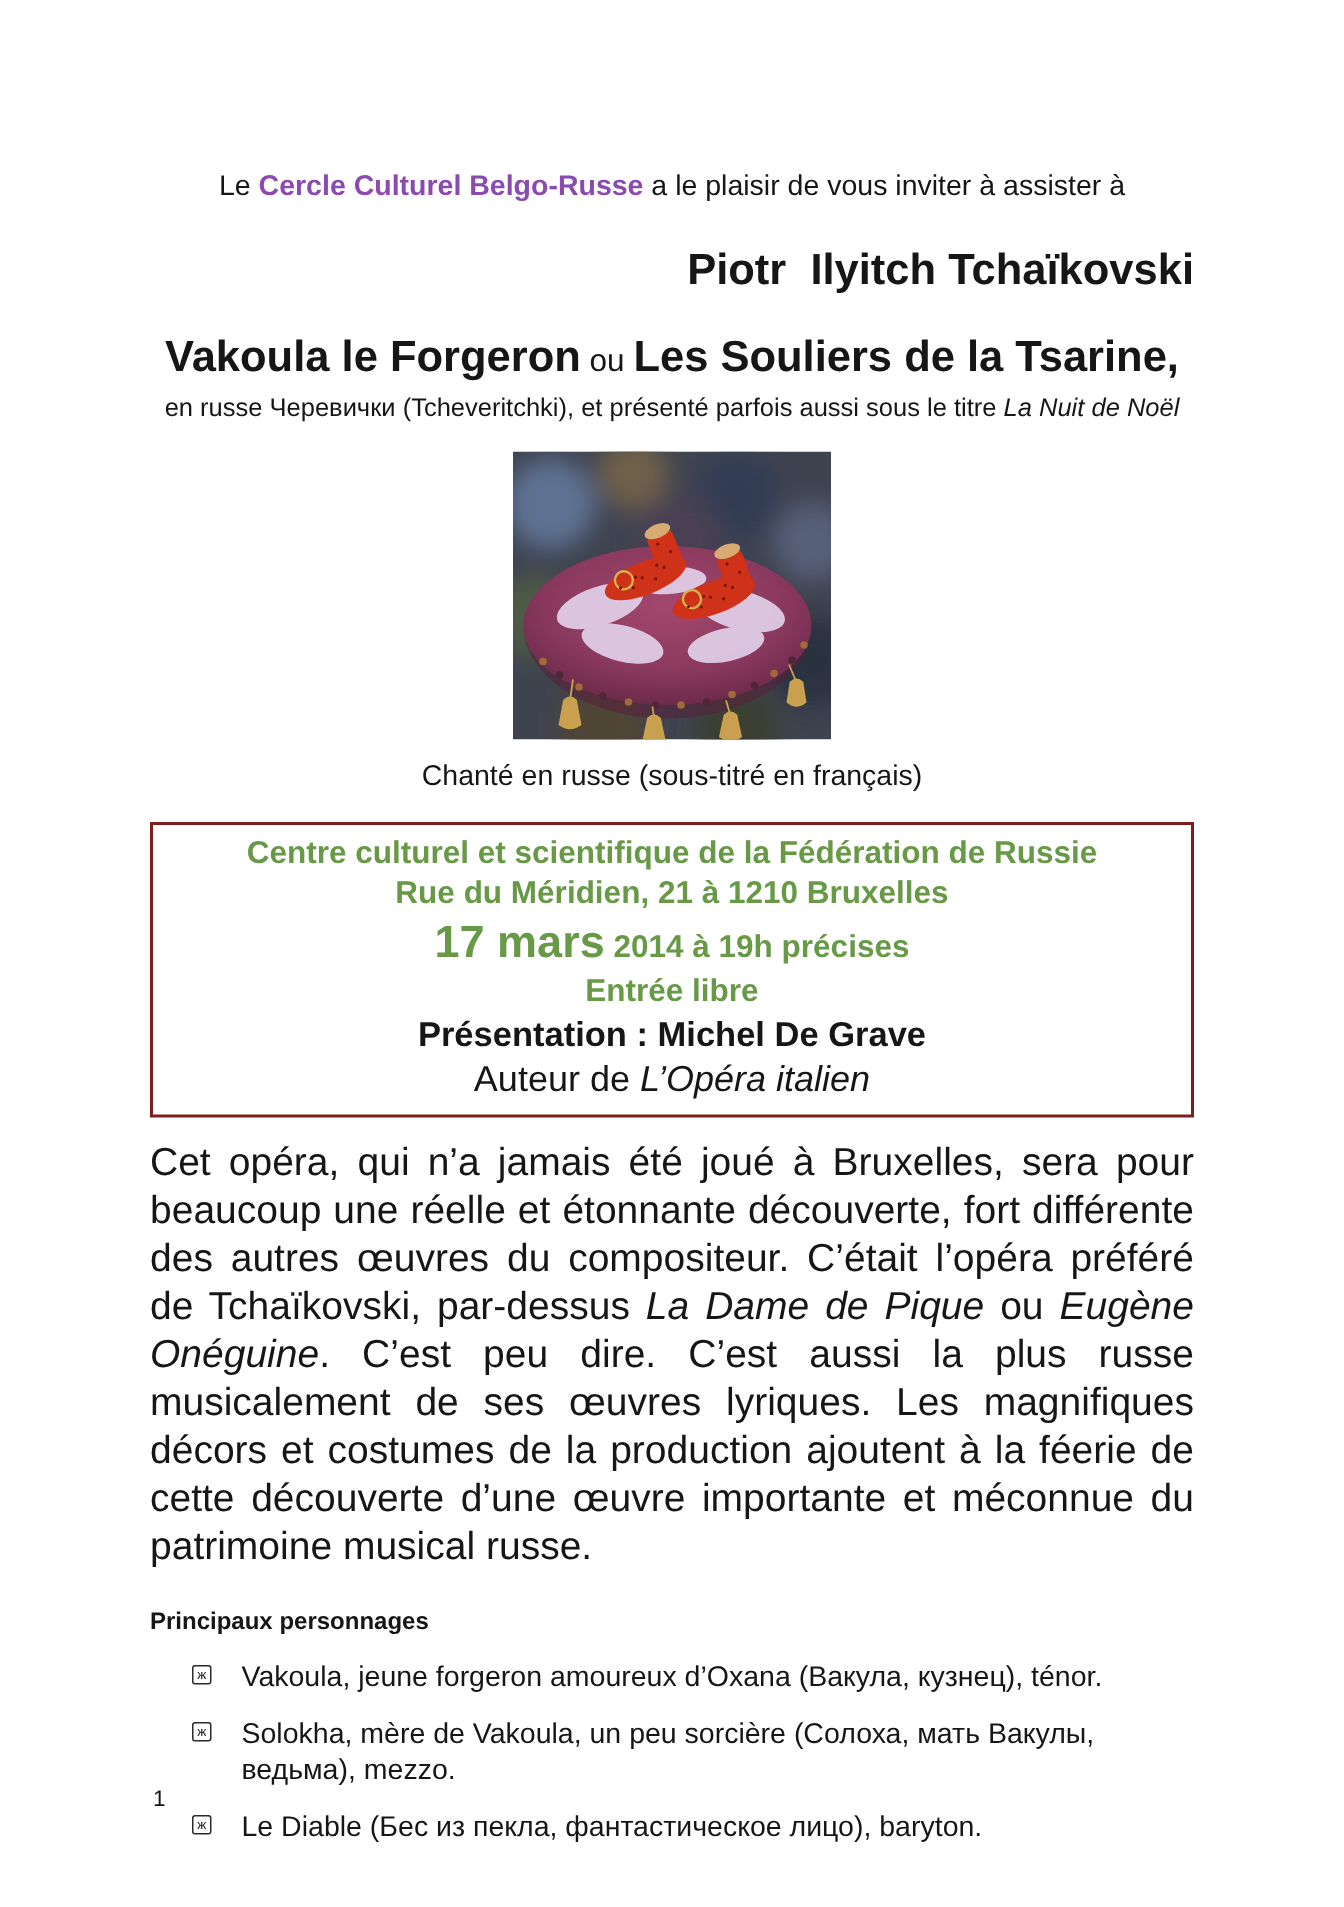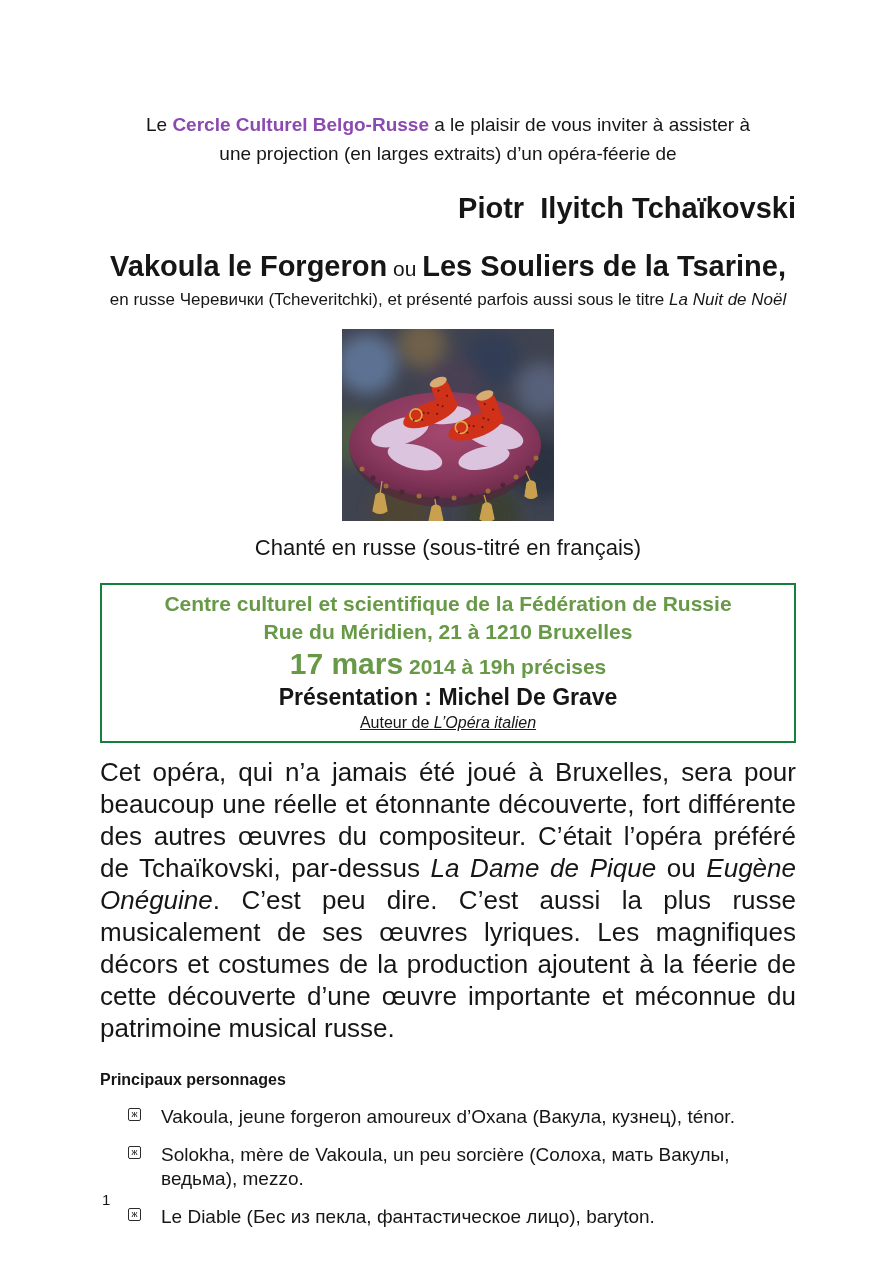--- a/index.html
+++ b/index.html
@@ -56,36 +56,36 @@
 
   .creation {
     margin-top: 26px;
     text-align: center;
     font-size: 19px;
     line-height: 1.45;
   }
   .sung {
     margin-top: 14px;
     text-align: center;
-    font-size: 22px;
+    font-size: 19px;
   }
 
   .event-box {
     margin-top: 13px;
-    border: 2px solid #15803d;
+    border: 2px solid #7f1d1d;
     text-align: center;
     padding: 5px 6px 8px;
   }
   .event-box .green { color: #679947; font-weight: bold; }
   .event-box .venue, .event-box .address,
   .event-box .admission { font-size: 21px; line-height: 1.32; }
   .event-box .date-line { font-size: 21px; line-height: 1.25; }
   .event-box .date-big { font-size: 30px; }
   .event-box .presentation { font-size: 23px; font-weight: bold; line-height: 1.3; }
-  .event-box .author { font-size: 16px; line-height: 1.25; text-decoration: underline; }
+  .event-box .author { font-size: 24px; line-height: 1.25; }
 
   .description {
     margin-top: 14px;
     font-size: 26px;
     line-height: 1.23;
     text-align: justify;
   }
 
   .characters-heading {
     margin-top: 16px;
@@ -125,21 +125,20 @@
   }
 </style>
 </head>
 <body>
 
 <div class="page">
   <div class="content">
 
     <p class="intro">
       <span>Le </span><span class="brand">Cercle Culturel Belgo-Russe</span><span> a le plaisir de vous inviter à assister à</span><br>
-      <span>une projection (en larges extraits) d’un opéra-féerie de</span>
     </p>
 
     <h1 class="composer">Piotr  Ilyitch Tchaïkovski</h1>
 
     <h2 class="opera-title">
       <span>Vakoula le Forgeron</span><span class="connector"> ou </span><span>Les Souliers de la Tsarine,</span>
     </h2>
 
     <p class="russian-subtitle">
       <span>en russe Черевички (Tcheveritchki), et présenté parfois aussi sous le titre </span><span class="it">La Nuit de Noël</span>
@@ -244,20 +243,21 @@
 
 
     <p class="sung">Chanté en russe (sous-titré en français)</p>
 
     <div class="event-box">
       <div class="venue green">Centre culturel et scientifique de la Fédération de Russie</div>
       <div class="address green">Rue du Méridien, 21 à 1210 Bruxelles</div>
       <div class="date-line green">
         <span class="date-big">17 mars</span><span> 2014 à 19h précises</span>
       </div>
+      <div class="admission green">Entrée libre</div>
       <div class="presentation">Présentation : Michel De Grave</div>
       <div class="author">
         <span>Auteur de </span><span class="it">L’Opéra italien</span>
       </div>
     </div>
 
     <p class="description">
       <span>Cet opéra, qui n’a jamais été joué à Bruxelles, sera pour beaucoup une réelle et étonnante découverte, fort différente des autres œuvres du compositeur. C’était l’opéra préféré de Tchaïkovski, par-dessus </span><span class="it">La Dame de Pique</span><span> ou </span><span class="it">Eugène Onéguine</span><span>. C’est peu dire. C’est aussi la plus russe musicalement de ses œuvres lyriques. Les magnifiques décors et costumes de la production ajoutent à la féerie de cette découverte d’une œuvre importante et méconnue du patrimoine musical russe.</span>
     </p>
 

